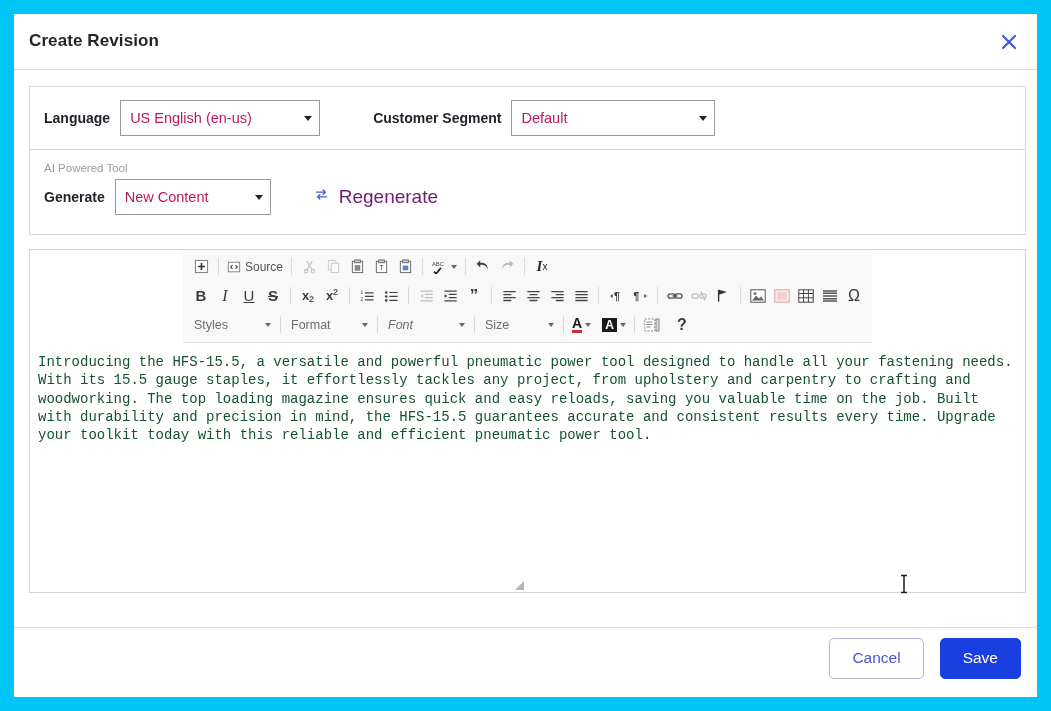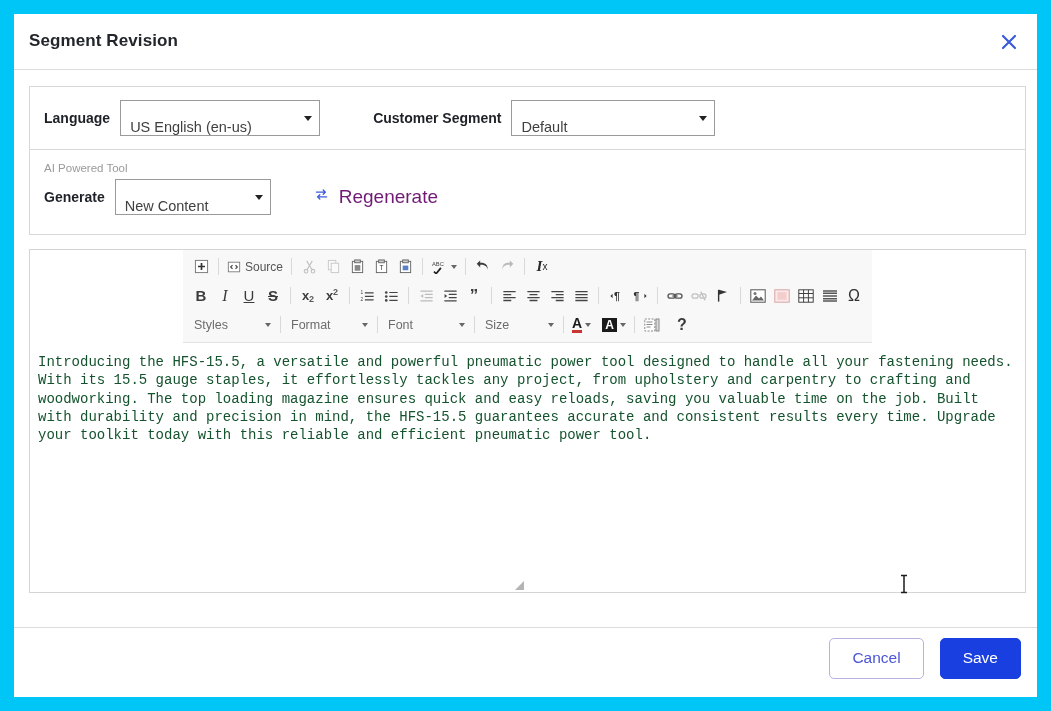--- a/index.html
+++ b/index.html
@@ -70,24 +70,24 @@
     white-space: nowrap;
   }
 
   
   .sel {
     position: relative;
     height: 36px;
     border: 1px solid #9a9a9a;
     background: #fff;
     display: flex;
-    align-items: flex-end;
+    align-items: center;
     cursor: pointer;
     font-size: 14.5px;
-    color: #404040;
+    color: #be185d;
     padding: 0 22px 0 9px;
     overflow: hidden;
     white-space: nowrap;
   }
   .sel .caret {
     position: absolute;
     right: 7px; top: 50%;
     margin-top: -2px;
     width: 0; height: 0;
     border-left: 4.5px solid transparent;
@@ -176,21 +176,21 @@
     align-items: center;
     justify-content: space-between;
     height: 22px;
     cursor: pointer;
     font-size: 12.5px;
     color: #6c6c6c;
     padding: 0 4px 0 5px;
   }
   .combo-styles { width: 86px; gap: 25px; }
   .combo-format { width: 86px; }
-  .combo-font   { width: 86px; }
+  .combo-font   { width: 86px; font-style: italic; }
   .combo-size   { width: 78px; }
 
   .color-btn {
     display: flex; align-items: center; cursor: pointer;
   }
   .color-A {
     font-weight: bold; font-size: 14px; color: #1a1a1a;
     border-bottom: 3px solid #c33; line-height: 13px;
   }
   .color-A-box {
@@ -258,21 +258,21 @@
     border: 1px solid #1a3fe0;
     color: #fff;
   }
 </style>
 </head>
 <body>
 
 <div class="frame">
 
   <div class="modal-header">
-    <div class="modal-title">Segment Revision</div>
+    <div class="modal-title">Create Revision</div>
     <button class="close-btn">
       <svg width="20" height="20" viewBox="0 0 20 20" aria-hidden="true">
         <path d="M4 4 L16 16 M16 4 L4 16" stroke="#3b5bdb" stroke-width="2.2" stroke-linecap="round" fill="none"></path>
       </svg>
     </button>
   </div>
 
   <div class="modal-body">
 
     <div class="panel">

